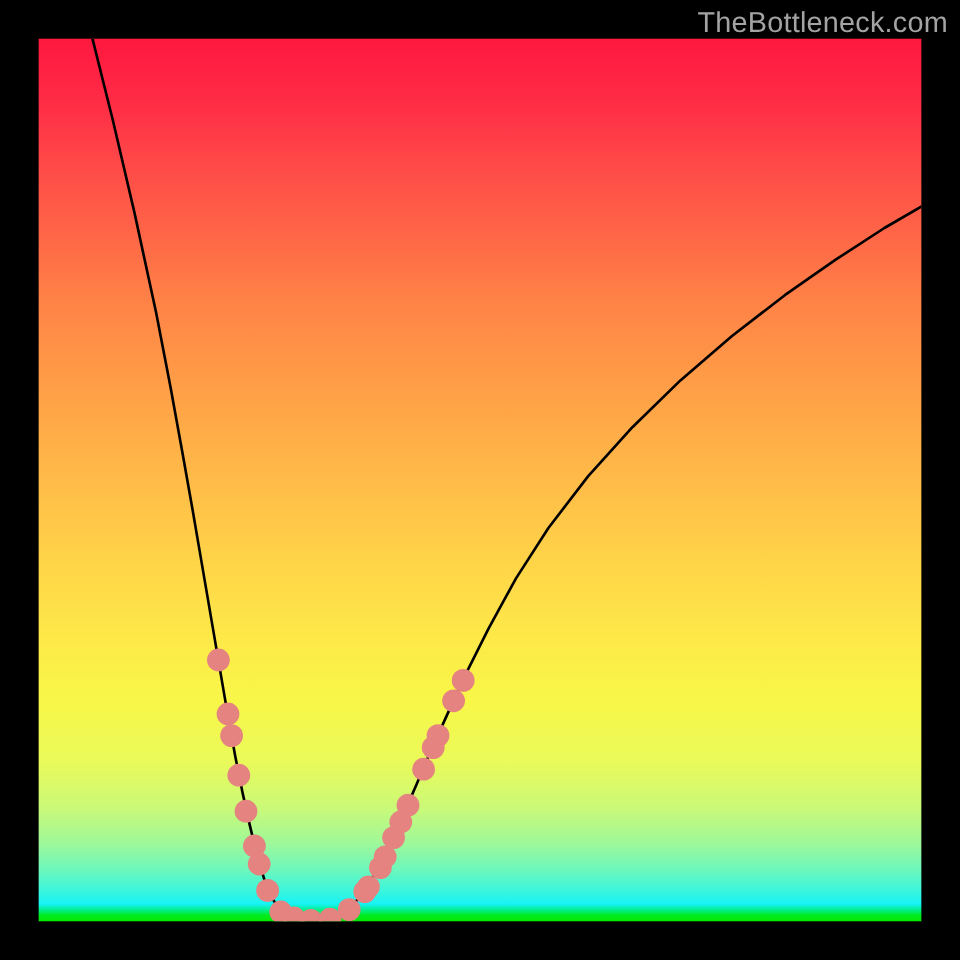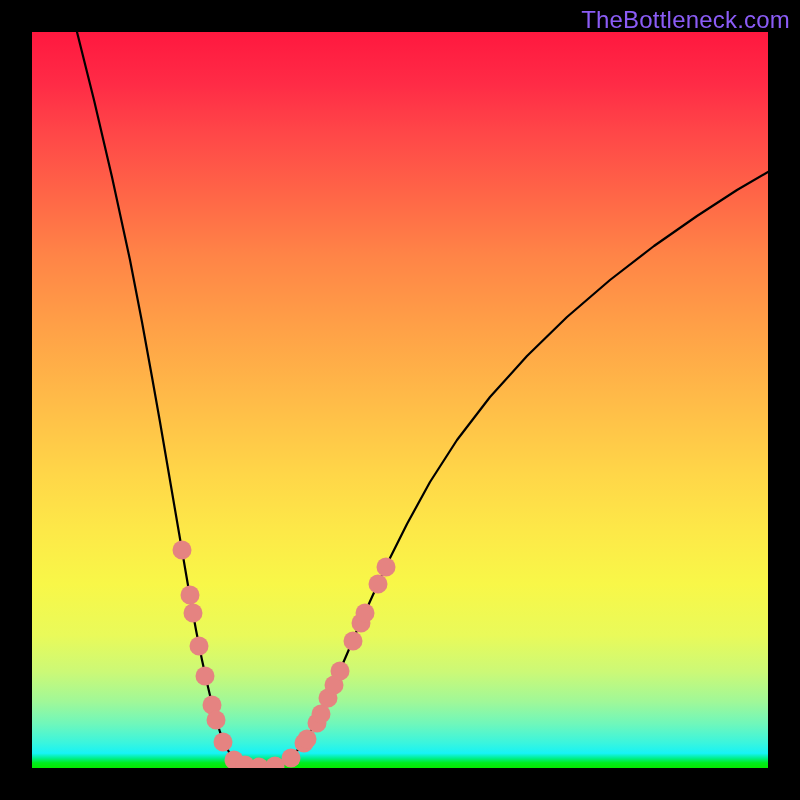--- a/index.html
+++ b/index.html
@@ -53,21 +53,21 @@
       #17f3f5 98%,
       #00ef89 98.7%,
       #00eb1e 99.3%,
       #06e800 100%
     );
   }
   .watermark {
     position: absolute;
     top: 6px;
     right: 10px;
-    color: #8b5cf6;
+    color: #a3a3a3;
     font-size: 24px;
     font-weight: 500;
     letter-spacing: 0.2px;
     user-select: none;
   }
   svg.curve {
     position: absolute;
     left: 0;
     top: 0;
     width: 100%;

